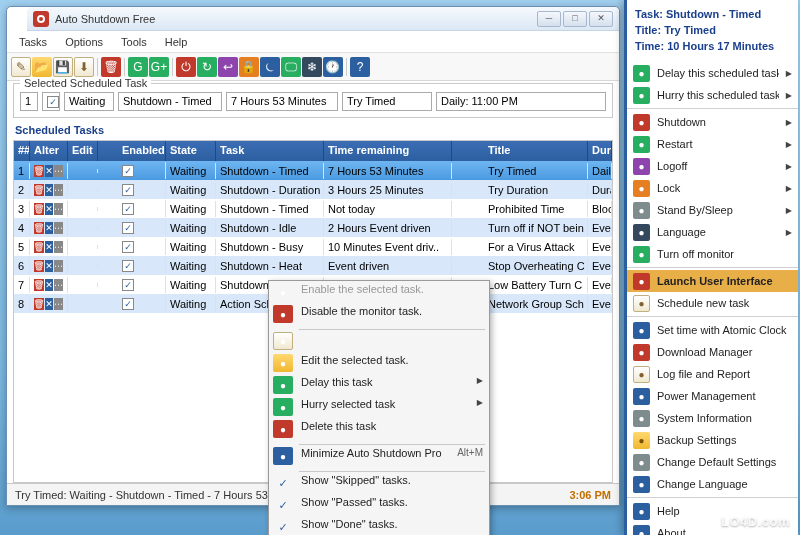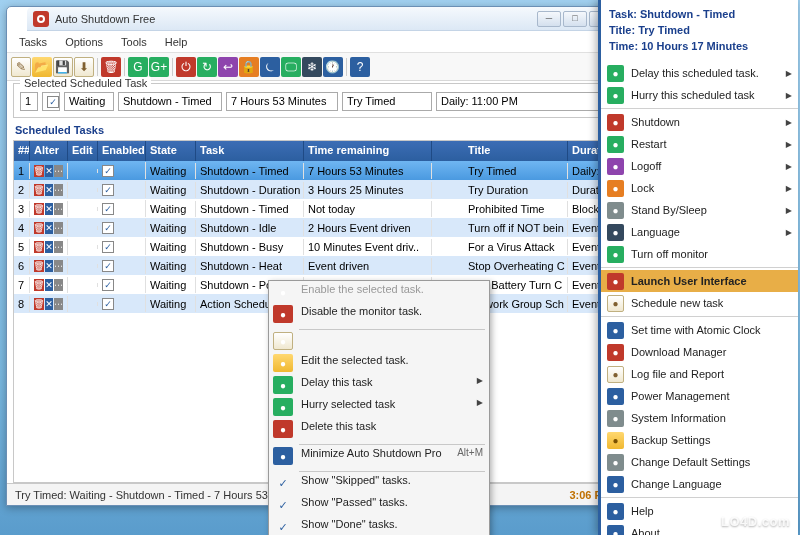--- a/index.html
+++ b/index.html
@@ -35,21 +35,21 @@
 .sel-row { display: flex; gap: 4px; padding: 0 6px 6px 6px; margin-top: -4px; }
 .sel-field { border: 1px solid #aaa; padding: 2px 4px; background: #fff; height: 19px; }
 .sel-num { width: 18px; }
 .sel-chk { width: 18px; text-align: center; }
 
 .tasks-label { color: #1a3f8c; font-weight: bold; padding: 4px 8px; }
 
 .table-wrap { flex: 1; margin: 0 6px; border: 1px solid #c8c8c8; overflow: hidden; position: relative; background: #fff; }
 .thead { display: flex; background: linear-gradient(to bottom, #3c6db5, #2c5fa0); color: #fff; font-weight: bold; height: 20px; }
 .th { padding: 3px 4px; border-right: 1px solid #1f4a85; white-space: nowrap; overflow: hidden; }
-.c-num { width: 16px; } .c-alter { width: 38px; } .c-edit { width: 30px; } .c-en { width: 48px; }
+.c-num { width: 16px; } .c-alter { width: 38px; } .c-edit { width: 30px; } .c-en { width: 48px; margin-left: 20px; }
 .c-state { width: 50px; } .c-task { width: 108px; } .c-time { width: 128px; }
 .c-title { width: 104px; margin-left: 32px; } .c-dur { flex: 1; }
 .tbody { }
 .row { display: flex; height: 19px; align-items: center; }
 .row .td { padding: 2px 4px; border-right: 1px solid #e0e0e0; white-space: nowrap; overflow: hidden; }
 .row-sel { background: linear-gradient(to bottom, #6fb6f2, #4a99e0); color: #000; }
 .row-alt { background: #fff; }
 .row-blue { background: #d8e8fa; }
 .alter-icons { display: flex; gap: 1px; }
 .aic { width: 10px; height: 12px; font-size: 9px; display: inline-flex; align-items: center; justify-content: center; color: #fff; }
@@ -65,21 +65,21 @@
 .ctx-item { display: flex; height: 22px; padding: 0 4px 0 2px; gap: 8px; }
 .ctx-sep { height: 1px; background: #c8c8c8; margin: 2px 2px 2px 28px; }
 .ctx-ic { width: 20px; height: 18px; display: flex; align-items: center; justify-content: center; }
 .ctx-label { flex: 1; color: #222; }
 .ctx-arrow { font-size: 8px; color: #444; }
 .ctx-disabled .ctx-label { color: #999; }
 .ctx-key { color: #666; font-size: 10px; }
 .ctx-chk { color: #2c5fa0; font-size: 11px; }
 
 
-.right-panel { position: absolute; right: 2px; top: 0; bottom: 0; width: 200px; background: #fff; border-left: 3px solid #2c5fa0; box-shadow: -2px 0 8px rgba(0,0,0,0.3); display: flex; flex-direction: column; }
+.right-panel { position: absolute; right: 2px; top: 0; bottom: 0; width: 174px; background: #fff; border-left: 3px solid #2c5fa0; box-shadow: -2px 0 8px rgba(0,0,0,0.3); display: flex; flex-direction: column; }
 .rp-head { padding: 6px 8px 4px 8px; }
 .rp-head div { color: #1a3f8c; font-weight: bold; line-height: 16px; }
 .rp-sep { height: 1px; background: #d0d0d0; margin: 2px 0; }
 .rp-item { display: flex; align-items: center; height: 22px; padding: 0 6px; gap: 7px; }
 .rp-item.sel { background: #e8ae47; }
 .rp-ic { width: 17px; height: 17px; display: flex; align-items: center; justify-content: center; font-size: 10px; border-radius: 2px; }
 .rp-label { flex: 1; color: #222; white-space: nowrap; overflow: hidden; }
 .rp-arrow { font-size: 8px; color: #444; }
 
 .watermark { position: absolute; right: 10px; bottom: 6px; color: rgba(255,255,255,0.85); font-size: 13px; font-weight: bold; letter-spacing: 0.5px; text-shadow: 0 1px 2px rgba(0,0,0,0.3); }

